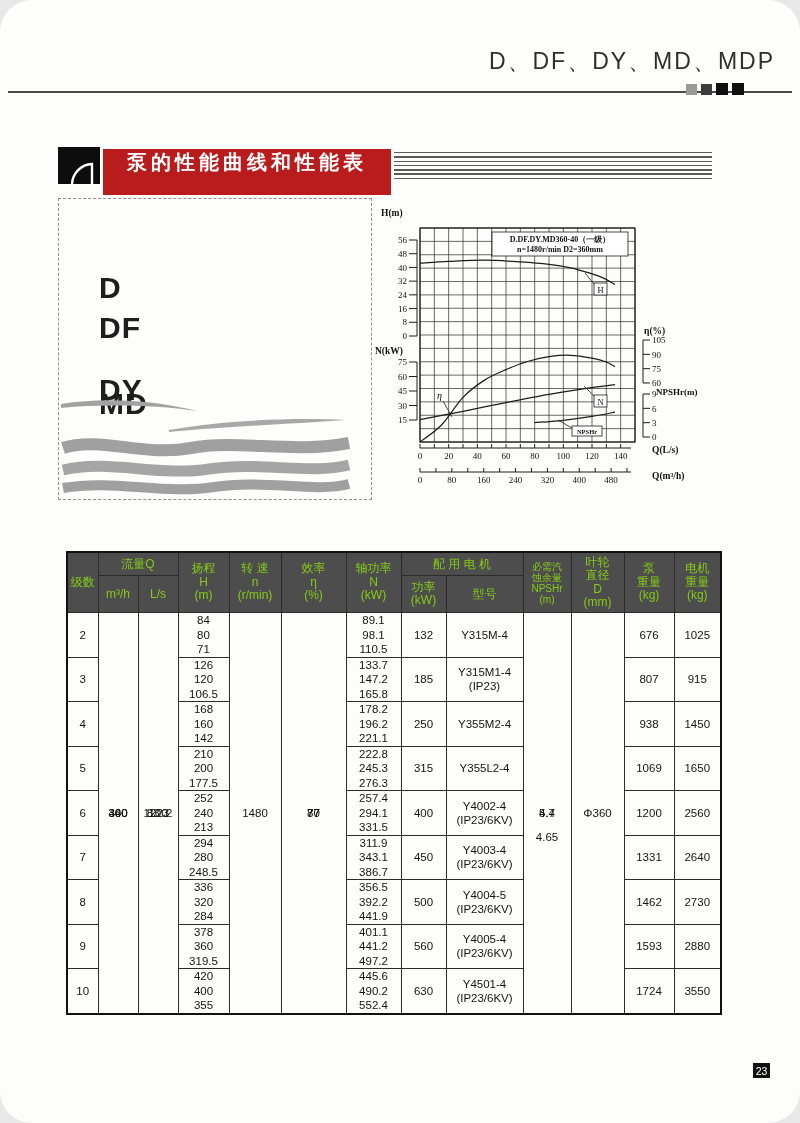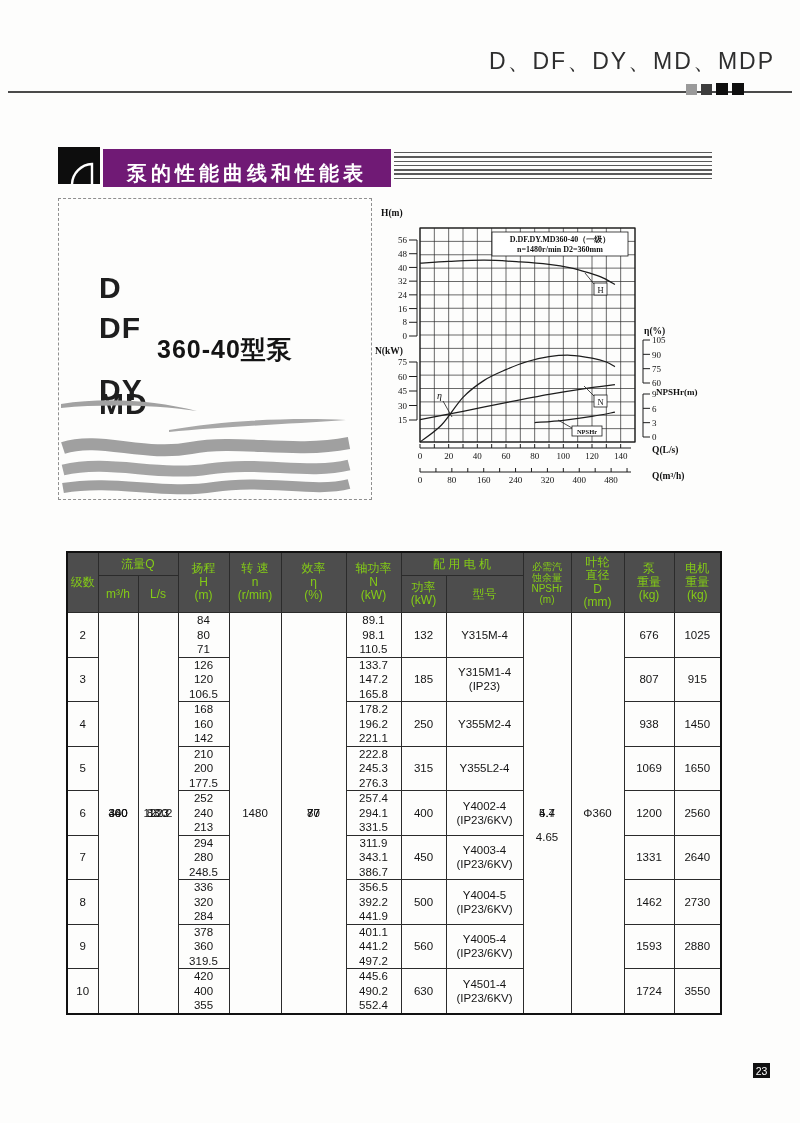--- a/index.html
+++ b/index.html
@@ -1,26 +1,26 @@
 <!DOCTYPE html>
 <html><head>
 <meta charset="utf-8">
 <style>
   html,body{margin:0;padding:0;background:#e8e8e8;}
   .page{position:relative;width:800px;height:1123px;background:#fdfdfc;margin:0 auto;
-        font-family:"Liberation Sans",sans-serif;overflow:hidden;}
+        font-family:"Liberation Sans",sans-serif;overflow:hidden;border-radius:32px;}
   
   .series-header{position:absolute;top:46px;right:25px;font-size:23px;letter-spacing:2px;
         color:#2e2e2e;font-weight:500;}
   .top-rule{position:absolute;top:91px;left:8px;width:784px;height:2px;background:#4a4a4a;}
   .rule-sq{position:absolute;top:84px;width:11px;height:11px;}
   
   .logo{position:absolute;left:58px;top:147px;}
-  .banner{position:absolute;left:103px;top:149px;width:288px;height:38px;background:#701a75;
-        display:flex;align-items:flex-end;justify-content:center;}
+  .banner{position:absolute;left:103px;top:149px;width:288px;height:46px;background:#b91c1c;
+        display:flex;align-items:flex-start;justify-content:center;}
   .banner span{color:#fff;font-size:20px;font-weight:bold;letter-spacing:4px;}
   .pinstripes{position:absolute;left:394px;top:152px;width:318px;height:29px;
         background:repeating-linear-gradient(180deg,#5a5a5a 0 1.4px,transparent 1.4px 4.3px);}
   
   .pump-card{position:absolute;left:58px;top:198px;width:314px;height:302px;
         border:1px dashed #8f8f8f;box-sizing:border-box;}
   .pump-series{position:absolute;left:40px;font-size:30px;font-weight:bold;color:#1e1e1e;
         letter-spacing:1px;line-height:30px;}
   .pump-model{position:absolute;left:98px;top:134px;font-size:25px;font-weight:bold;
         color:#141414;letter-spacing:1px;}
@@ -69,21 +69,20 @@
   <div class="banner">
     <span>泵的性能曲线和性能表</span>
   </div>
   <div class="pinstripes"></div>
 
   <div class="pump-card">
     <div class="pump-series" style="top:74px;">D</div>
     <div class="pump-series" style="top:114px;">DF</div>
     <div class="pump-series" style="top:152px;margin-top:24px;">DY</div>
     <div class="pump-series" style="top:190px;">MD</div>
-    <div class="pump-model">360-40型泵</div>
     <svg class="waves" width="314" height="117" viewBox="0 0 314 117">
       <path d="M2,20 C45,13 95,16 138,27 C95,21 45,20 2,24 Z" fill="#a2a2a2"></path>
       <path d="M110,46 C160,37 230,33 287,36 C230,40 160,43 110,48 Z" fill="#a8a8a8"></path>
       <path d="M4,64 C40,52 85,73 132,64 C180,55 232,70 290,59" fill="none" stroke="#a0a0a0" stroke-width="12"></path>
       <path d="M4,86 C50,75 100,93 150,85 C200,77 250,91 290,81" fill="none" stroke="#a5a5a5" stroke-width="11"></path>
       <path d="M4,104 C55,95 105,111 155,103 C205,95 255,109 290,100" fill="none" stroke="#a0a0a0" stroke-width="10"></path>
     </svg>
   </div>
 
   <svg class="chart" width="420" height="300" viewBox="0 0 420 300">

